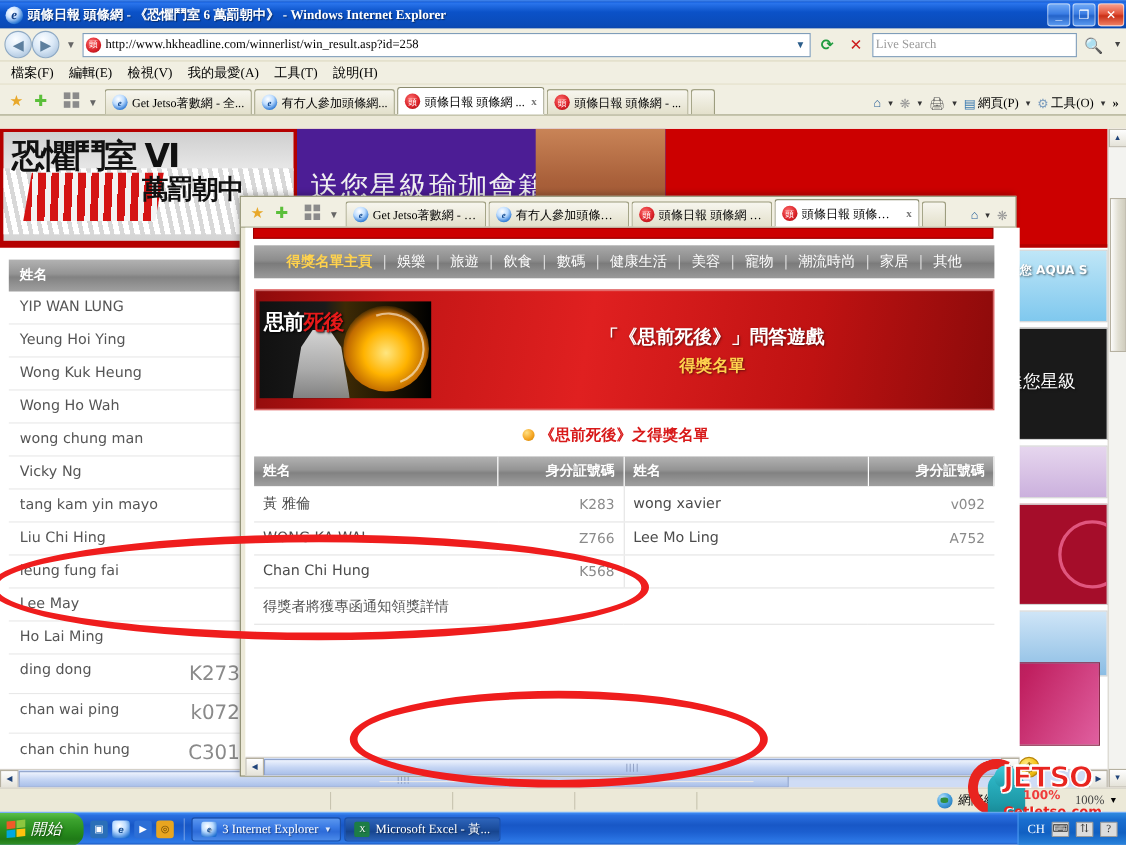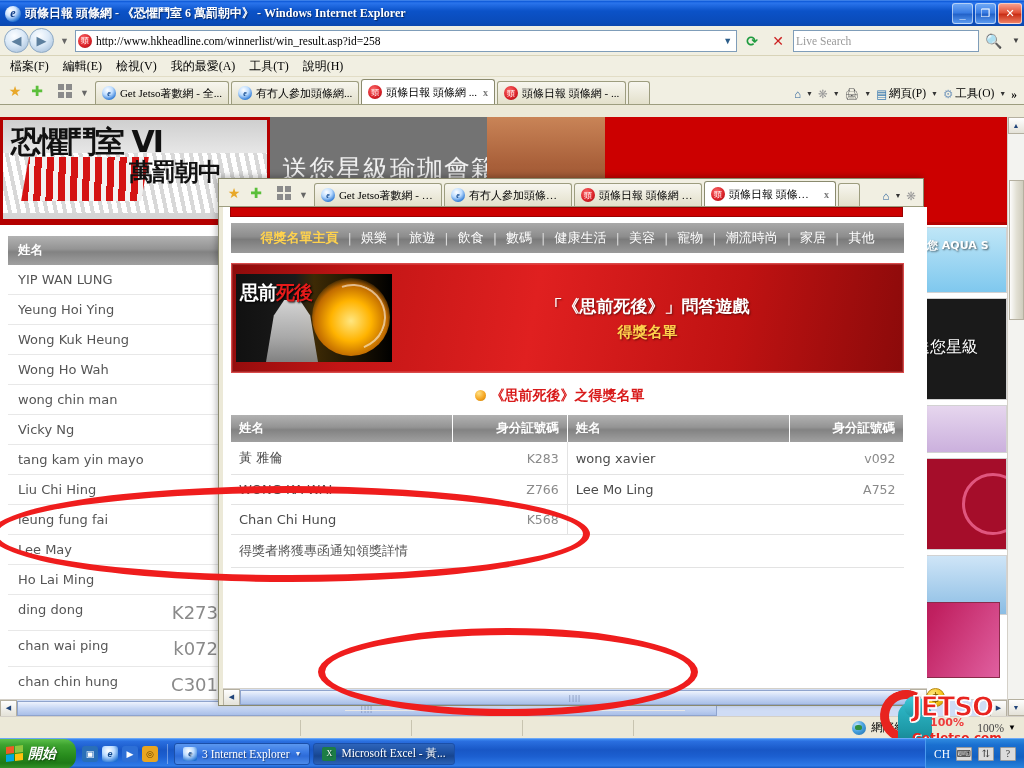--- a/index.html
+++ b/index.html
@@ -294,21 +294,21 @@
   
   .taskbar {
     position:absolute; left:0; bottom:0; width:1024px; height:30px;
     background: linear-gradient(180deg,#3f8cf3 0%,#2a6fe0 8%,#1857c6 38%,#1c5fd0 60%,#2e7ae8 92%,#1a56bd 100%);
     border-top:1px solid #6ba8f7; display:flex; align-items:center;
   }
   .startbtn {
     height:30px; padding-right:20px; padding-left:6px; display:flex;align-items:center;gap:5px;
     background: linear-gradient(180deg,#5cc04a 0%,#3da32f 20%,#288c1d 55%,#1f7a17 80%,#36962b 100%);
     border-radius: 0 12px 12px 0;
-    color:#fff; font-weight:bold; font-size:14px; font-style:italic;
+    color:#fff; font-weight:normal; font-size:14px; font-style:italic;
     font-family:"Liberation Serif","DejaVu Serif",serif;
     text-shadow:1px 1px 2px rgba(0,0,0,.5);
   }
   .winflag { width:17px;height:15px;display:grid;grid-template-columns:1fr 1fr;grid-template-rows:1fr 1fr;gap:1px;transform:skewY(-6deg);}
   .winflag i:nth-child(1){background:#f05a28;}
   .winflag i:nth-child(2){background:#8dc63f;}
   .winflag i:nth-child(3){background:#00a8e0;}
   .winflag i:nth-child(4){background:#ffc20e;}
   .quicklaunch { display:flex;align-items:center;gap:4px;padding:0 6px; }
   .ql-ico { width:16px;height:16px;border-radius:3px;display:flex;align-items:center;justify-content:center;font-size:9px;color:#fff; }
@@ -471,21 +471,21 @@
 
       <div style="position:absolute;left:0;top:0;width:1007px;height:108px;display:flex;border-bottom:3px solid #b40000;background:#c00;">
         <div style="width:270px;height:100%;position:relative;overflow:hidden;background:linear-gradient(180deg,#cfcfcf 0%,#e8e8e8 35%,#d4d4d4 100%);border:3px solid #b40000;">
           <div style="position:absolute;left:0;bottom:6px;width:100%;height:60px;
             background:repeating-linear-gradient(78deg,#fff 0 5px,#d8d8d8 5px 9px);"></div>
           <div style="position:absolute;left:22px;bottom:18px;width:120px;height:44px;
             background:repeating-linear-gradient(82deg,#d41414 0 7px,#f2f2f2 7px 12px);transform:skewX(-10deg);"></div>
           <div style="position:absolute;left:8px;top:2px;font:bold 30px 'DejaVu Sans',sans-serif;color:#111;letter-spacing:-2px;">恐懼鬥室 VI</div>
           <div style="position:absolute;left:126px;top:36px;font:bold 24px 'DejaVu Sans',sans-serif;color:#111;letter-spacing:-1px;">萬罰朝中</div>
         </div>
-        <div style="width:335px;background:#737373;position:relative;display:flex;align-items:center;overflow:hidden;text-align:right;">
+        <div style="width:335px;background:#4c1d95;position:relative;display:flex;align-items:center;overflow:hidden;text-align:right;">
           <div style="font:26px 'DejaVu Sans',sans-serif;color:#f0f0f0;padding-left:12px;letter-spacing:1px;">送您星級瑜珈會籍</div>
           <div style="position:absolute;right:0;top:0;width:118px;height:100%;
               background:linear-gradient(180deg,#c98457 0%,#a9603a 45%,#8d4a2b 100%);"></div>
         </div>
       </div>
 
       <div style="position:absolute;left:8px;top:119px;width:220px;">
         <div class="list-head">姓名</div>
         <div id="mainlist">
             <div class="list-row">
@@ -498,21 +498,21 @@
             </div>
             <div class="list-row">
               <span>Wong Kuk Heung</span>
               <span class="id"></span>
             </div>
             <div class="list-row">
               <span>Wong Ho Wah</span>
               <span class="id"></span>
             </div>
             <div class="list-row">
-              <span>wong chin man</span>
+              <span>wong chung man</span>
               <span class="id"></span>
             </div>
             <div class="list-row">
               <span>Vicky Ng</span>
               <span class="id"></span>
             </div>
             <div class="list-row">
               <span>tang kam yin mayo</span>
               <span class="id"></span>
             </div>

